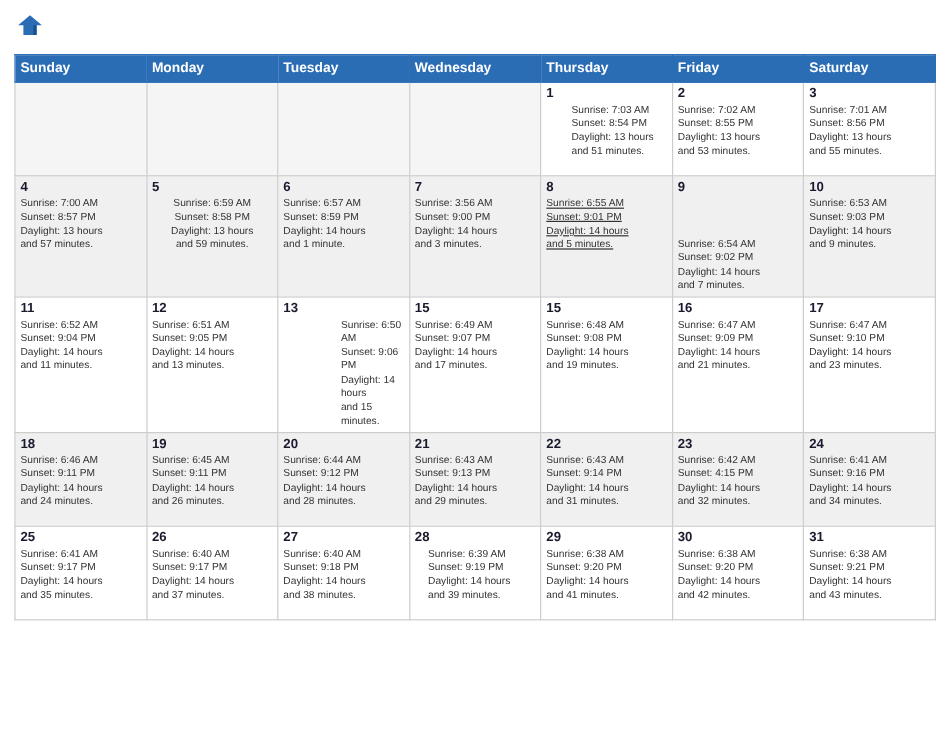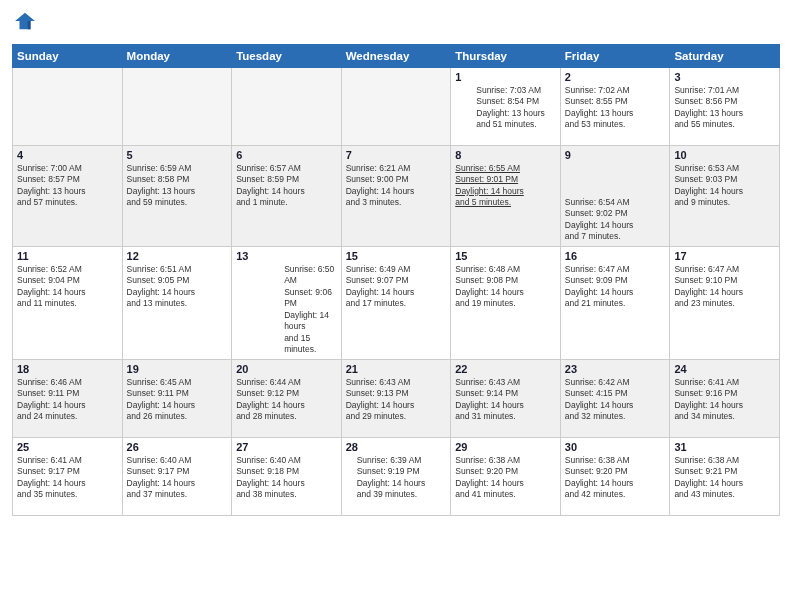--- a/index.html
+++ b/index.html
@@ -152,35 +152,35 @@
         <tr class="row-shade">
           <td>
             <span class="day-num">4</span>
             <div class="day-info" style="white-space: pre-line;">Sunrise: 7:00 AM
 Sunset: 8:57 PM
 Daylight: 13 hours
 and 57 minutes.</div>
           </td>
           <td>
             <span class="day-num">5</span>
-            <div class="day-info" style="white-space: pre-line;">Sunrise: 6:59 AM
+            <div class="day-info" style="white-space: pre-line; text-align: center;">Sunrise: 6:59 AM
 Sunset: 8:58 PM
 Daylight: 13 hours
 and 59 minutes.</div>
           </td>
           <td>
             <span class="day-num">6</span>
             <div class="day-info" style="white-space: pre-line;">Sunrise: 6:57 AM
 Sunset: 8:59 PM
 Daylight: 14 hours
 and 1 minute.</div>
           </td>
           <td>
             <span class="day-num">7</span>
-            <div class="day-info" style="white-space: pre-line;">Sunrise: 6:21 AM
+            <div class="day-info" style="white-space: pre-line;">Sunrise: 3:56 AM
 Sunset: 9:00 PM
 Daylight: 14 hours
 and 3 minutes.</div>
           </td>
           <td>
             <span class="day-num">8</span>
             <div class="day-info" style="white-space: pre-line; text-decoration: underline;">Sunrise: 6:55 AM
 Sunset: 9:01 PM
 Daylight: 14 hours
 and 5 minutes.</div>

